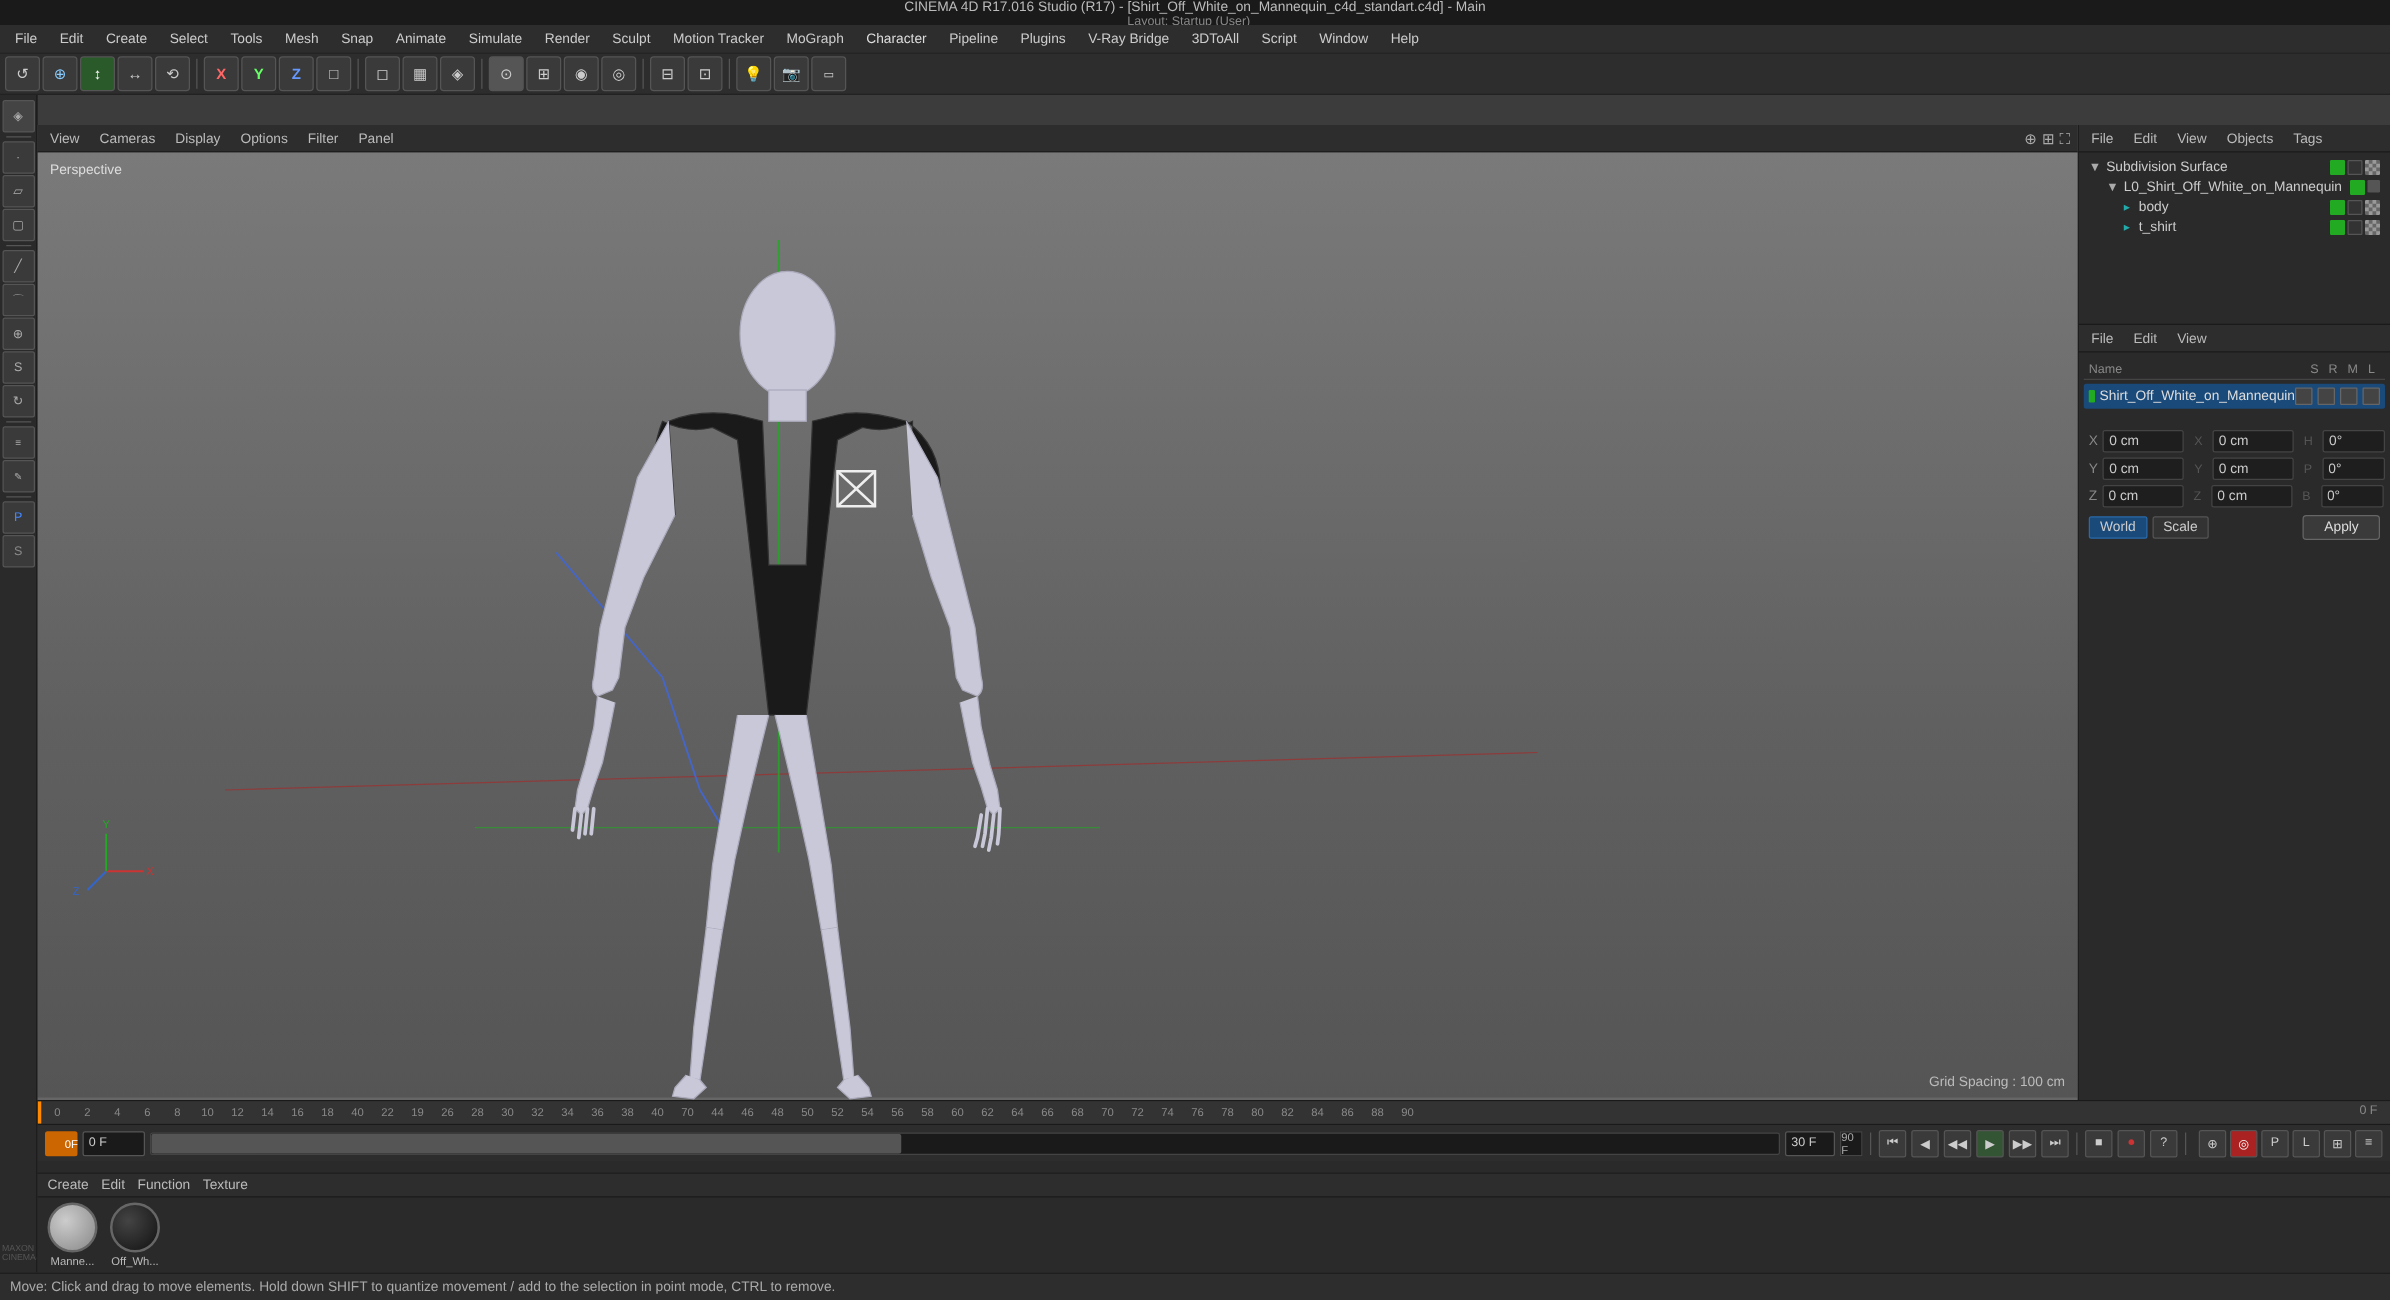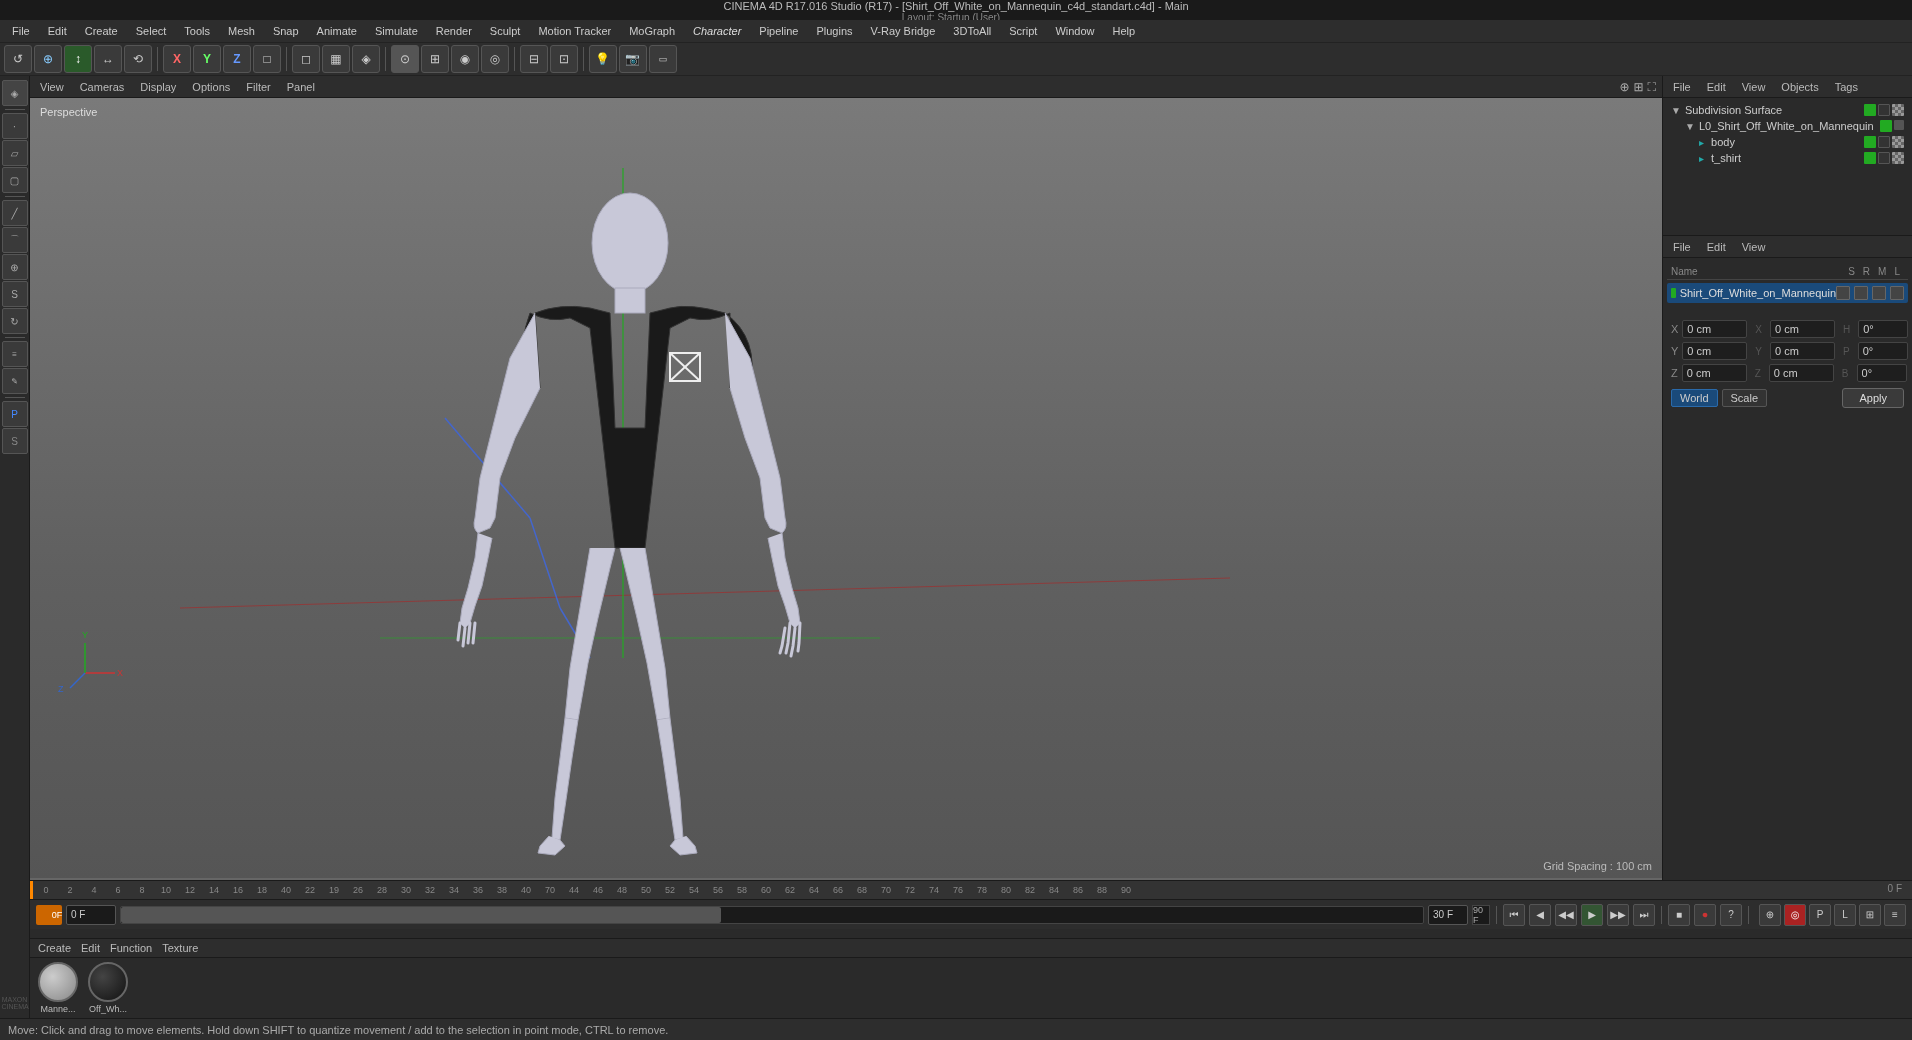--- a/index.html
+++ b/index.html
@@ -357,20 +357,21 @@
       display: flex;
       flex: 1;
       flex-direction: column;
       overflow: hidden;
     }
 
     #viewport-and-right {
       display: flex;
       flex: 1;
       overflow: hidden;
+      margin-top: 24px;
     }
 
     #right-panels {
       width: 250px;
       background: #2a2a2a;
       border-left: 1px solid #1a1a1a;
       display: flex;
       flex-direction: column;
       overflow: hidden;
     }
@@ -521,21 +522,21 @@
     <div class="menu-item">Select</div>
     <div class="menu-item">Tools</div>
     <div class="menu-item">Mesh</div>
     <div class="menu-item">Snap</div>
     <div class="menu-item">Animate</div>
     <div class="menu-item">Simulate</div>
     <div class="menu-item">Render</div>
     <div class="menu-item">Sculpt</div>
     <div class="menu-item">Motion Tracker</div>
     <div class="menu-item">MoGraph</div>
-    <div class="menu-item" style="color:#ddd;font-style:italic;">Character</div>
+    <div class="menu-item" style="color:#ddd;">Character</div>
     <div class="menu-item">Pipeline</div>
     <div class="menu-item">Plugins</div>
     <div class="menu-item">V-Ray Bridge</div>
     <div class="menu-item">3DToAll</div>
     <div class="menu-item">Script</div>
     <div class="menu-item">Window</div>
     <div class="menu-item">Help</div>
   </div>
 
   <div id="toolbar">

